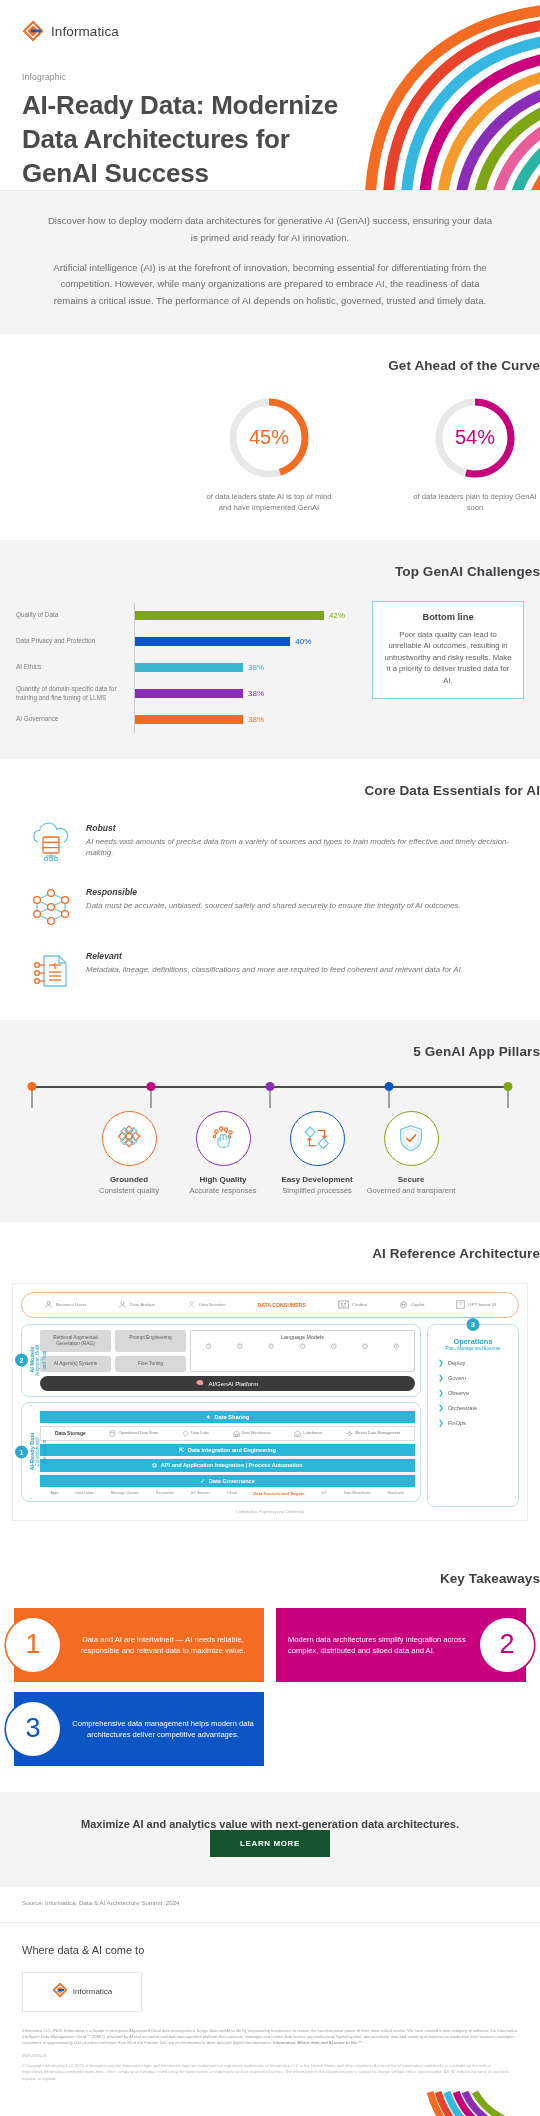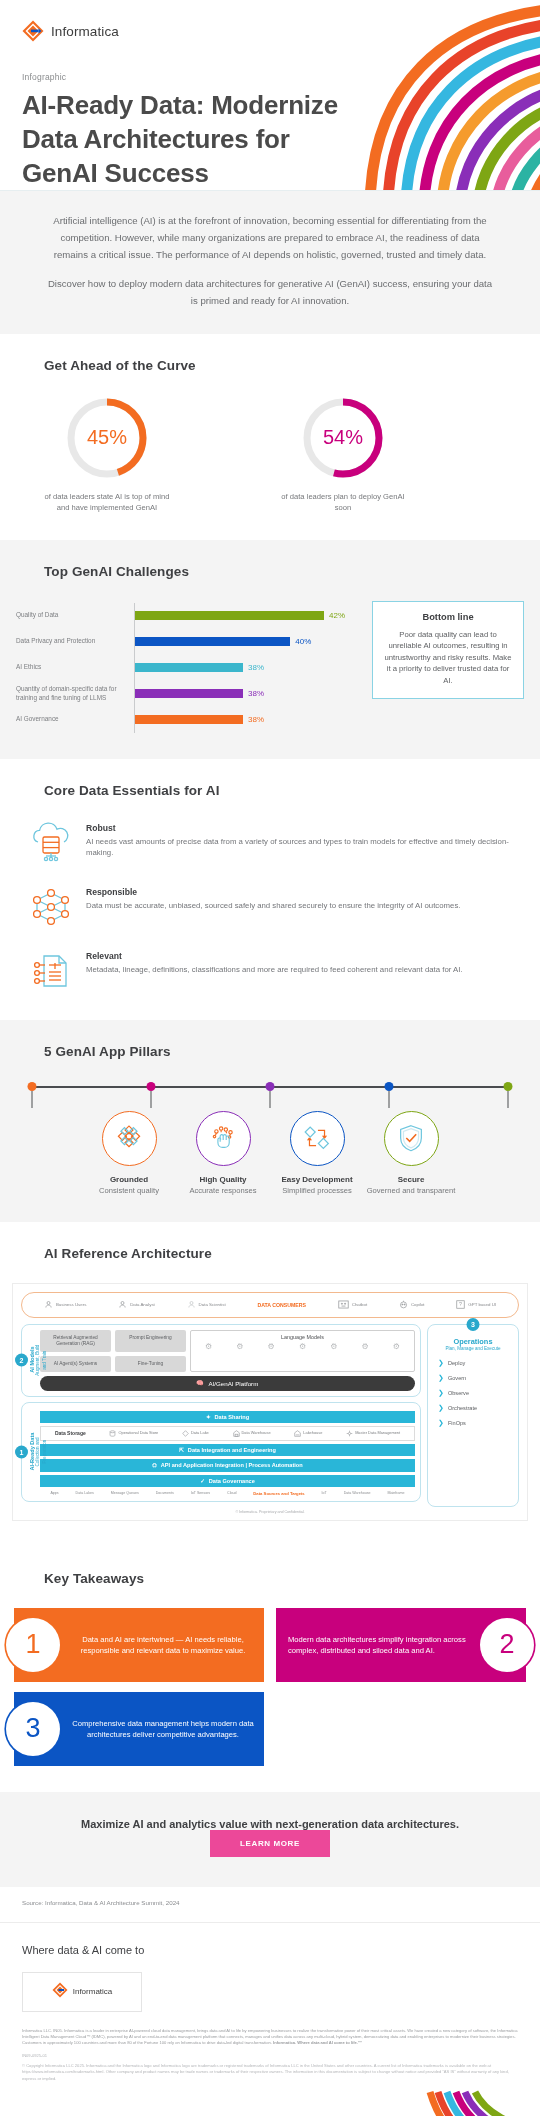--- a/index.html
+++ b/index.html
@@ -28,26 +28,26 @@
   
   .intro { background: #f4f4f4; padding: 22px 44px 24px; border-top: 1px solid #e6eef0; }
   .intro p { font-size: 9.6px; line-height: 1.75; text-align: center; color: #6b6d70; }
   .intro p + p { margin-top: 13px; }
 
   
   .sec { padding: 24px 0 26px; }
   .sec.white { background: #ffffff; }
   .sec.grey { background: #f4f4f4; }
   .sec-title {
-    text-align: left; font-size: 13.5px; font-weight: 700;
+    text-align: right; font-size: 13.5px; font-weight: 700;
     color: #3f4043; margin-bottom: 22px; letter-spacing: .1px; margin-left: 44px;
   }
 
   
-  .donuts { display: flex; justify-content: flex-start; gap: 106px; margin-left: 42px; }
+  .donuts { display: flex; justify-content: flex-end; gap: 76px; }
   .donut-item { width: 130px; text-align: center; }
   .donut { width: 86px; height: 86px; margin: 0 auto; position: relative; }
   .donut svg { display: block; }
   .donut-val {
     position: absolute; inset: 0; display: flex; align-items: center; justify-content: center;
     font-size: 20px; font-weight: 400;
   }
   .donut-cap { margin-top: 10px; font-size: 7.6px; line-height: 1.5; color: #77797c; }
 
   
@@ -63,21 +63,21 @@
   .bar-val { font-size: 8px; font-weight: 400; margin-left: 5px; white-space: nowrap; }
   .bottomline {
     width: 152px; flex: 0 0 152px; border: 1px solid #8ad3e4; background: #fff;
     padding: 10px 9px 12px; text-align: center;
   }
   .bl-title { font-size: 9.3px; font-weight: 700; color: #3f4043; margin-bottom: 7px; }
   .bl-body { font-size: 7.7px; line-height: 1.5; color: #5f6164; }
 
   
   .ess { padding: 0 28px; }
-  .ess-row { display: flex; gap: 12px; align-items: flex-start; margin-bottom: 18px; }
+  .ess-row { display: flex; gap: 12px; align-items: flex-start; margin-bottom: 18px; font-style: italic; }
   .ess-row:last-child { margin-bottom: 0; }
   .ess-icon { flex: 0 0 46px; height: 46px; }
   .ess-txt { padding-top: 3px; }
   .ess-h { font-size: 8.6px; font-weight: 700; color: #3f4043; margin-bottom: 3px; }
   .ess-p { font-size: 7.8px; line-height: 1.5; color: #74767a; }
 
   
   .pillars { padding: 0 14px; }
   .pill-rail { position: relative; height: 30px; margin: 0 18px 0; }
   .rail-line { position: absolute; left: 0; right: 0; top: 5px; height: 2px; background: #4a4c4f; }
@@ -163,21 +163,21 @@
     display: flex; align-items: center; justify-content: center;
     font-size: 27px; font-weight: 400;
   }
   .tk.left .tk-badge { left: -8px; }
   .tk.right .tk-badge { right: -8px; }
 
   
   .cta { background: #f4f4f4; padding: 26px 30px 30px; text-align: center; }
   .cta-title { font-size: 11px; font-weight: 700; color: #3f4043; }
   .cta-btn {
-    display: inline-block; background: #ec4899; color: #fff; font-size: 8px; font-weight: 700;
+    display: inline-block; background: #14532d; color: #fff; font-size: 8px; font-weight: 700;
     letter-spacing: .6px; padding: 9px 30px; border: none; cursor: pointer;
   }
   .source { background: #fff; padding: 12px 22px 16px; font-size: 6.2px; color: #8b8d90; }
 
   
   .footer { background: #fff; border-top: 1px solid #ececec; padding: 20px 22px 0; position: relative; }
   .f-head { font-size: 11px; font-weight: 400; color: #3f4043; line-height: 1.35; margin-bottom: 14px; }
   .f-logo-box { border: 1px solid #e4e4e4; width: 120px; height: 40px; display: flex;
                 align-items: center; justify-content: center; gap: 5px; margin-bottom: 16px; }
   .f-logo-name { font-size: 8px; color: #3d3d3d; }
@@ -218,22 +218,22 @@
         </svg>
       </span>
       <span class="brand-name">Informatica</span>
     </div>
 
     <div class="eyebrow">Infographic</div>
     <h1 class="hero-title">AI-Ready Data: Modernize Data Architectures for GenAI Success</h1>
   </section>
 
   <section class="intro">
+    <p>Discover how to deploy modern data architectures for generative AI (GenAI) success, ensuring your data is primed and ready for AI innovation.</p>
     <p>Artificial intelligence (AI) is at the forefront of innovation, becoming essential for differentiating from the competition. However, while many organizations are prepared to embrace AI, the readiness of data remains a critical issue. The performance of AI depends on holistic, governed, trusted and timely data.</p>
-    <p>Discover how to deploy modern data architectures for generative AI (GenAI) success, ensuring your data is primed and ready for AI innovation.</p>
   </section>
 
   <section class="sec white">
     <h2 class="sec-title">Get Ahead of the Curve</h2>
     <div class="donuts">
 
       <div class="donut-item">
         <div class="donut">
           <svg viewBox="0 0 86 86" width="86" height="86">
             <circle cx="43" cy="43" r="36" fill="none" stroke="#e8e8e8" stroke-width="7"></circle>

